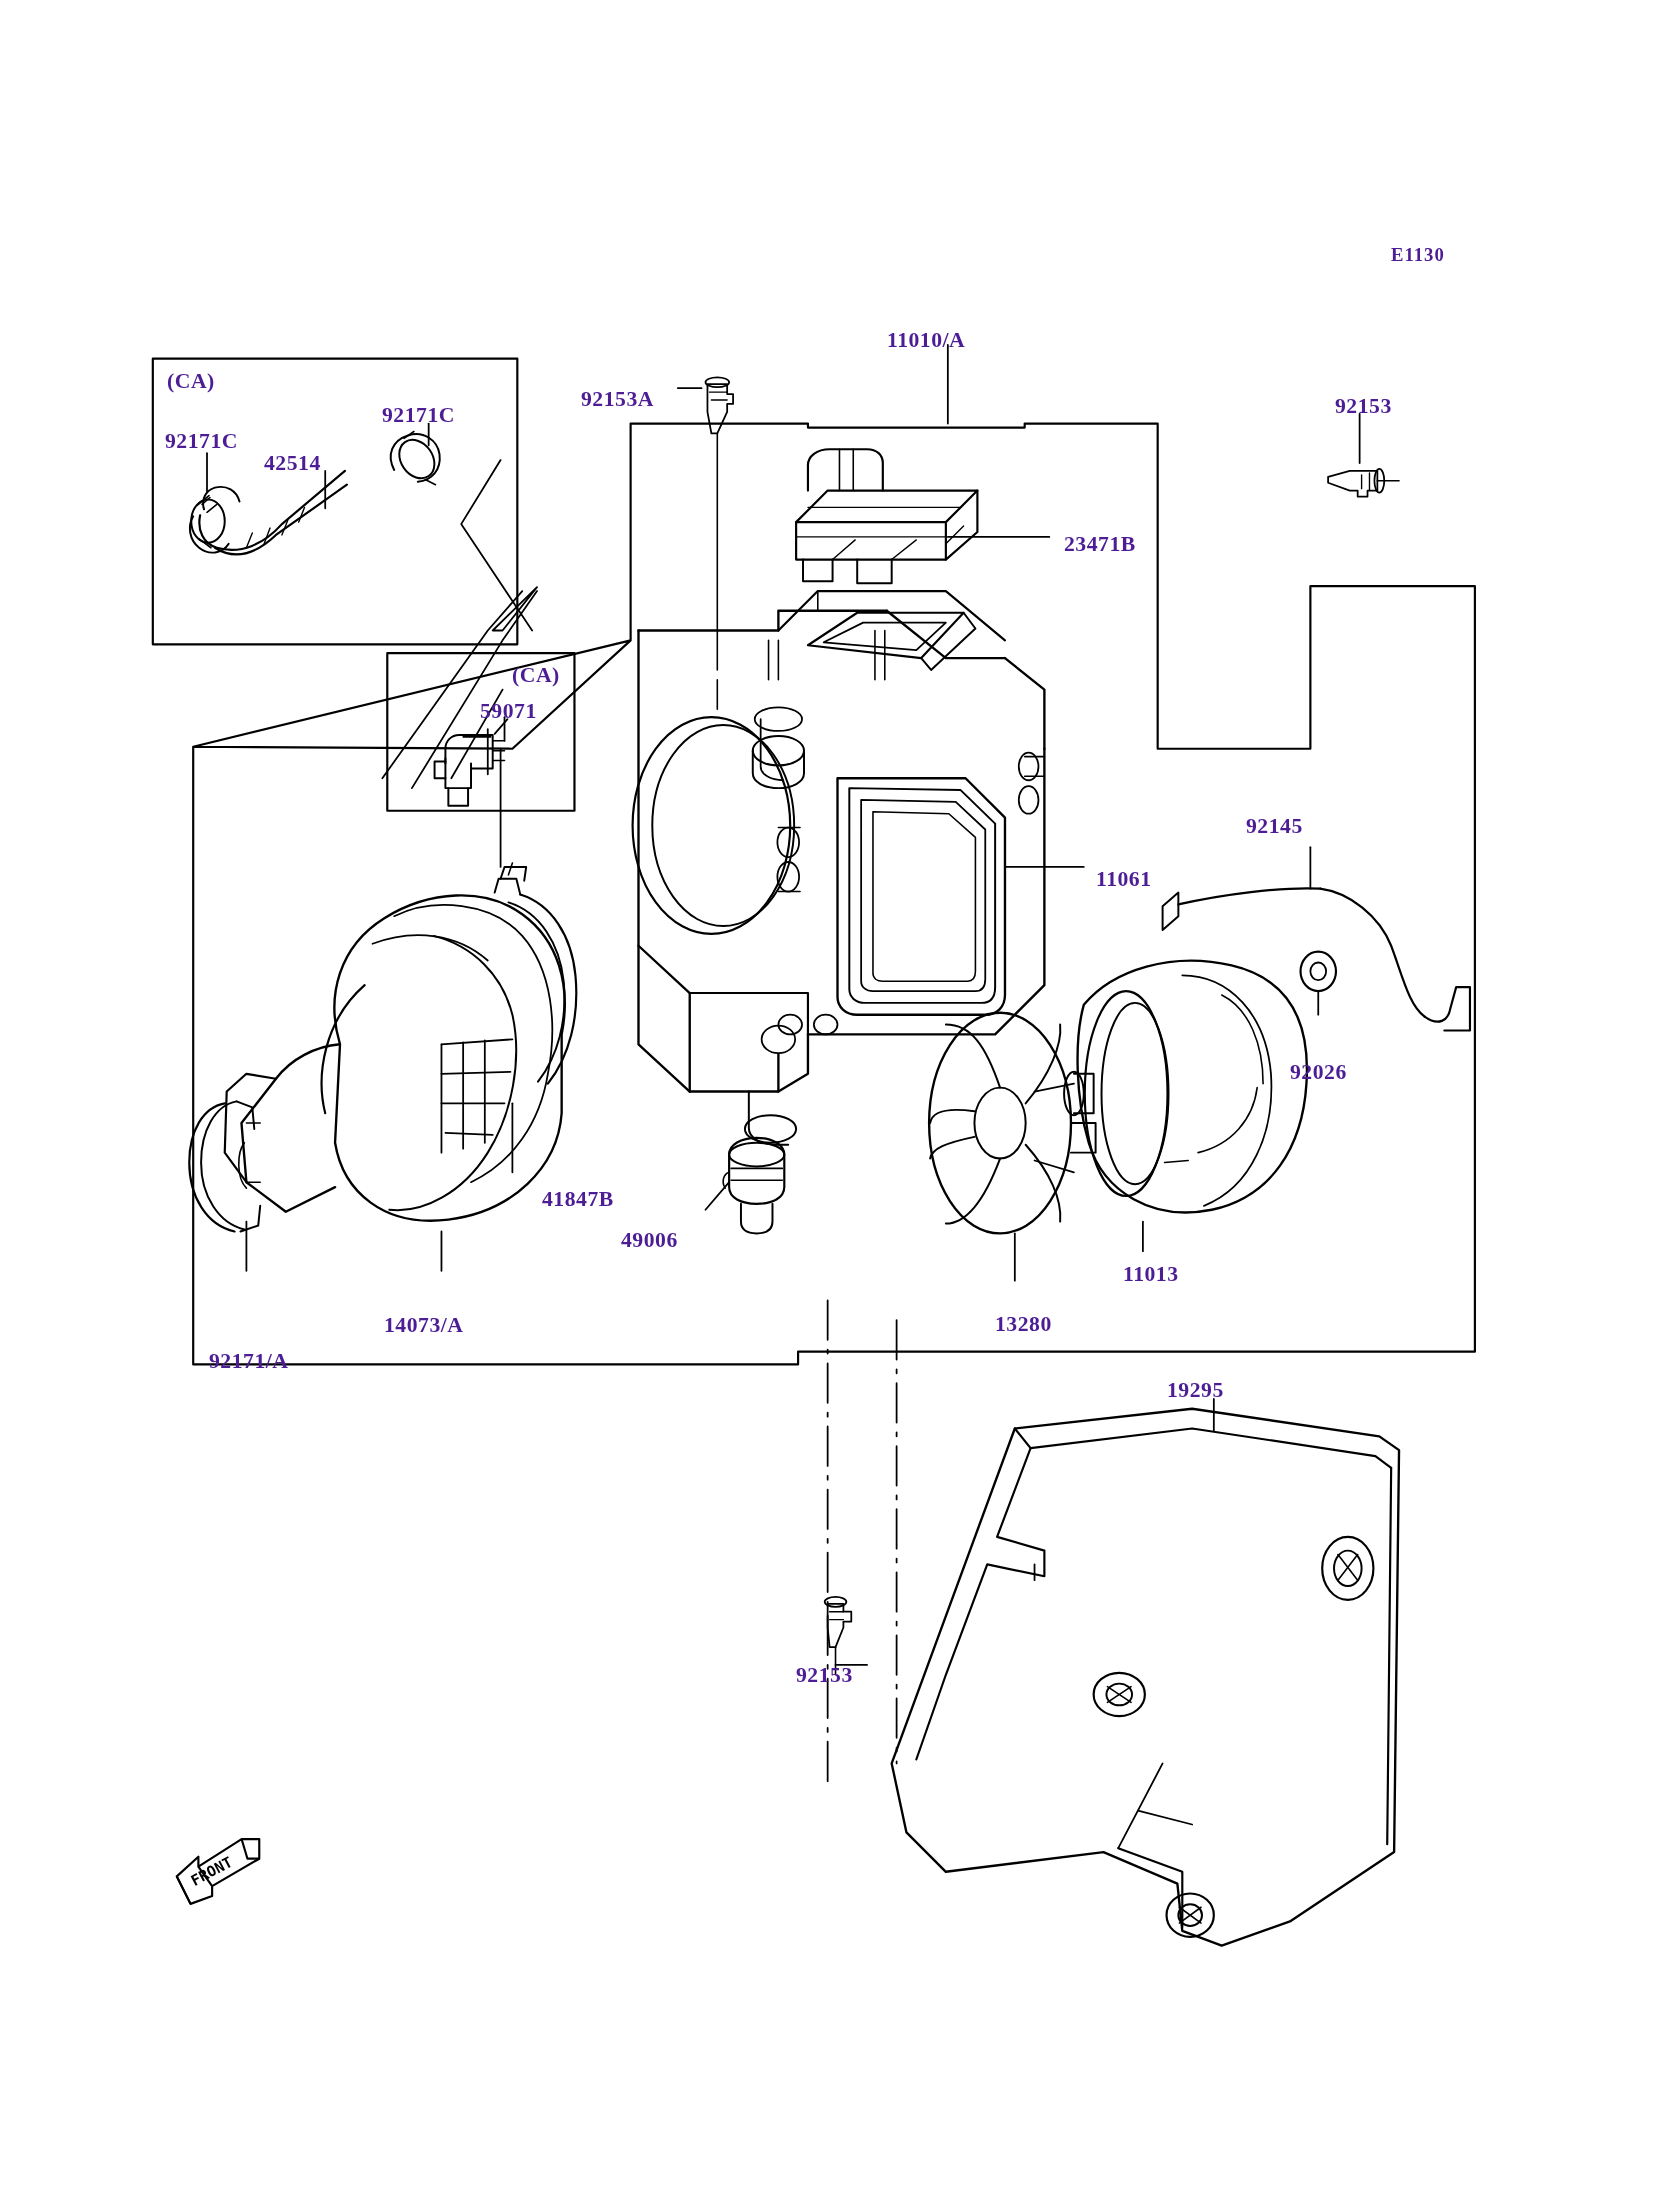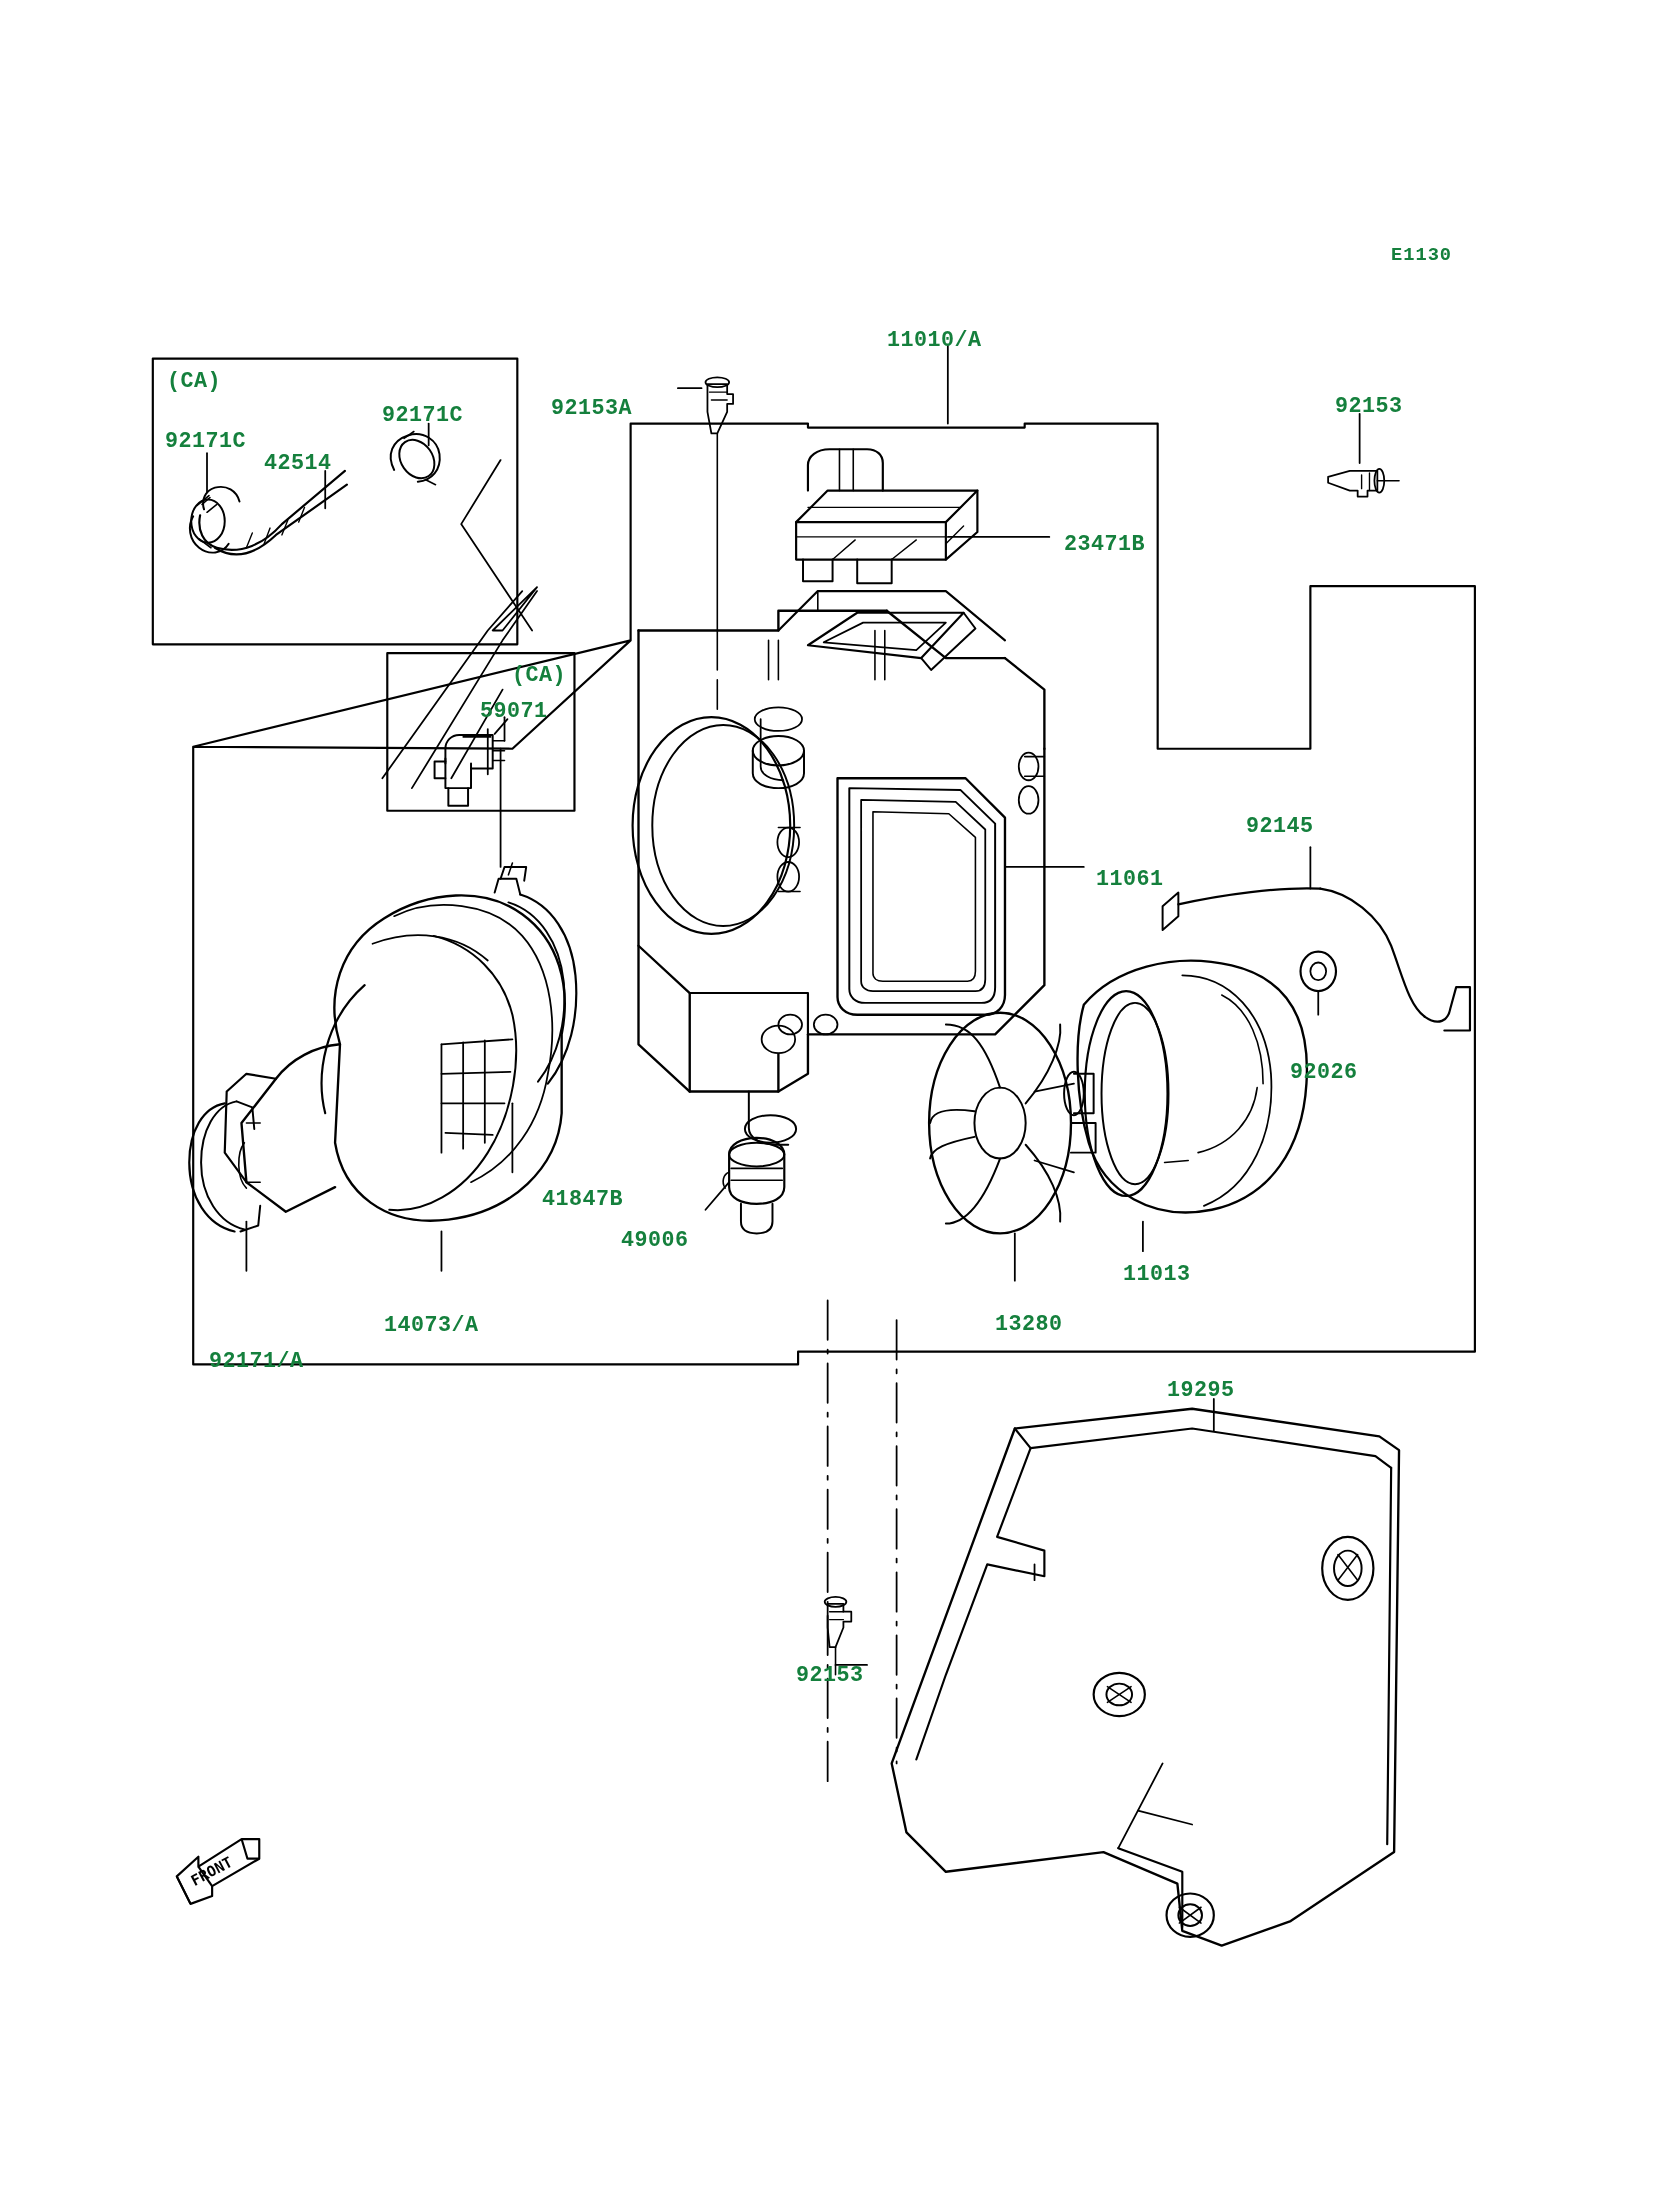--- a/index.html
+++ b/index.html
@@ -16,26 +16,26 @@
     overflow: hidden;
   }
   #sheet {
     position: absolute;
     left: 0; top: 0;
     width: 1675px;
     height: 2190px;
   }
   .label {
     position: absolute;
-    font-family: Liberation Mono, monospace;
+    font-family: Liberation Serif, serif;
     font-weight: bold;
     font-size: 21.7px;
     letter-spacing: 0.5px;
     white-space: nowrap;
-    color: #15803d;
+    color: #4c1d95;
   }
   .label.code {
     font-size: 18.7px;
     font-weight: bold;
     letter-spacing: 1px;
   }
   .frontbadge {
     position: absolute;
     left: 165px;
     top: 1825px;
@@ -294,21 +294,21 @@
       <path d="M34,42 L48,62"></path>
       <path d="M78,14 L84,34 L96,34"></path>
       <path d="M12,52 L26,80"></path>
     </g>
     <text x="30" y="62" font-family="DejaVu Sans Mono, monospace" font-size="15" font-weight="bold" transform="rotate(-28 30 62)">FRONT</text>
   </svg>
 </div>
 
 <div class="label code" style="left:1391px; top:244px;">E1130</div>
 <div class="label" style="left:887px; top:328px;">11010/A</div>
-<div class="label" style="left:551px; top:387px;margin-top:9px;">92153A</div>
+<div class="label" style="left:581px; top:387px;">92153A</div>
 <div class="label" style="left:1335px; top:394px;">92153</div>
 <div class="label" style="left:167px; top:369px;">(CA)</div>
 <div class="label" style="left:382px; top:403px;">92171C</div>
 <div class="label" style="left:165px; top:429px;">92171C</div>
 <div class="label" style="left:264px; top:451px;">42514</div>
 <div class="label" style="left:1064px; top:532px;">23471B</div>
 <div class="label" style="left:512px; top:663px;">(CA)</div>
 <div class="label" style="left:480px; top:699px;">59071</div>
 <div class="label" style="left:1246px; top:814px;">92145</div>
 <div class="label" style="left:1096px; top:867px;">11061</div>

